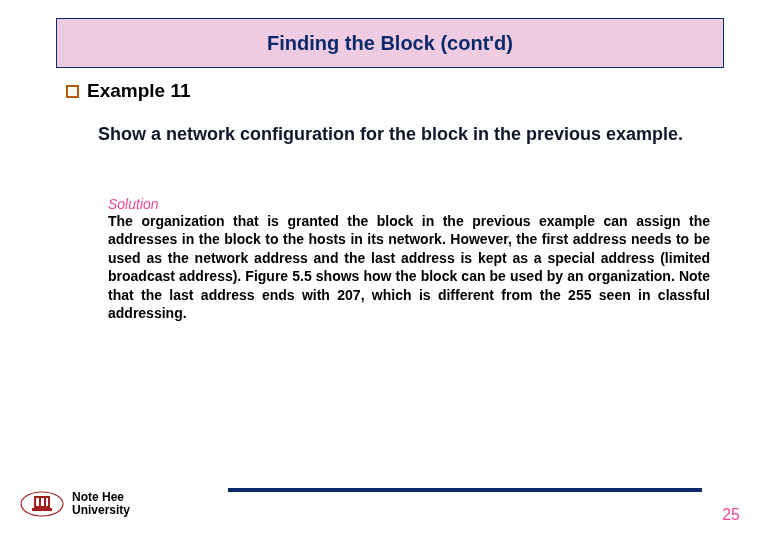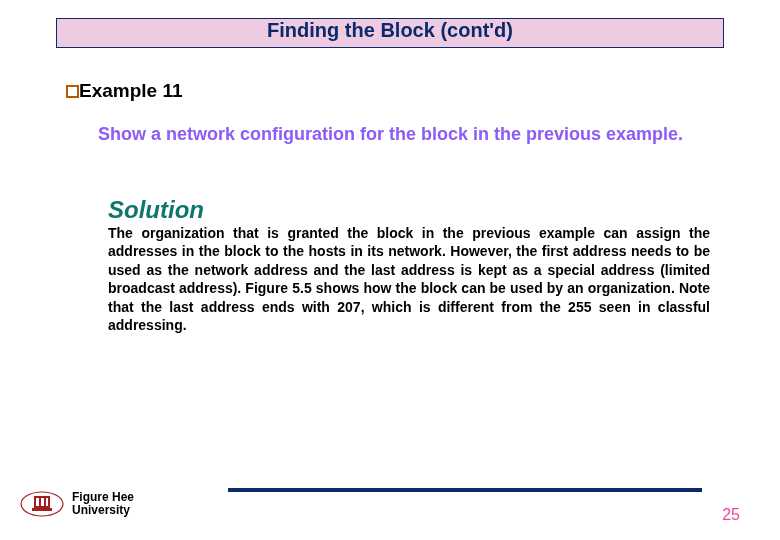--- a/index.html
+++ b/index.html
@@ -9,72 +9,73 @@
     background: #ffffff;
     font-family: Arial, Helvetica, sans-serif;
     position: relative;
     overflow: hidden;
   }
   .title-bar {
     position: absolute;
     left: 56px;
     right: 56px;
     top: 18px;
-    height: 30px;
+    height: 50px;
     background: #eecbe0;
     border: 1px solid #0b2a6b;
     display: flex;
-    align-items: flex-start;
+    align-items: center;
     justify-content: center;
   }
   .title-bar span {
     font-size: 20px;
     font-weight: bold;
     color: #0b2a6b;
   }
   .bullet-row {
     position: absolute;
     left: 66px;
     top: 80px;
     display: flex;
     align-items: center;
+    gap: 8px;
   }
   .bullet-square {
     width: 13px;
     height: 13px;
     border: 2px solid #b55a00;
     display: inline-block;
   }
   .example-heading {
     font-size: 19px;
     font-weight: bold;
     color: #000;
   }
   .prompt-text {
     position: absolute;
     left: 98px;
     right: 70px;
     top: 122px;
     font-size: 18px;
     font-weight: bold;
-    color: #8b5cf6;
+    color: #0f172a;
     text-align: justify;
     line-height: 1.35;
   }
   .solution-block {
     position: absolute;
     left: 108px;
     right: 70px;
     top: 196px;
   }
   .solution-label {
-    font-size: 24px;
-    font-weight: bold;
+    font-size: 14px;
+    font-weight: normal;
     font-style: italic;
-    color: #0f766e;
+    color: #ec4899;
   }
   .solution-body {
     font-size: 14px;
     font-weight: bold;
     color: #000;
     text-align: justify;
     line-height: 1.32;
   }
   .footer {
     position: absolute;
@@ -141,18 +142,18 @@
     <svg width="46" height="28" viewBox="0 0 46 28">
       <ellipse cx="23" cy="14" rx="21" ry="12" fill="none" stroke="#a02020" stroke-width="1.2"></ellipse>
       <rect x="15" y="6" width="16" height="12" fill="#a02020"></rect>
       <rect x="17" y="8" width="3" height="8" fill="#fff"></rect>
       <rect x="22" y="8" width="3" height="8" fill="#fff"></rect>
       <rect x="27" y="8" width="2" height="8" fill="#fff"></rect>
       <rect x="13" y="18" width="20" height="3" fill="#a02020"></rect>
     </svg>
   </div>
   <div class="uni-name">
-    <div>Figure Hee</div>
+    <div>Note Hee</div>
     <div>University</div>
   </div>
   <div class="footer-line"></div>
   <div class="page-num">25</div>
 </div>
 
 </body></html>

